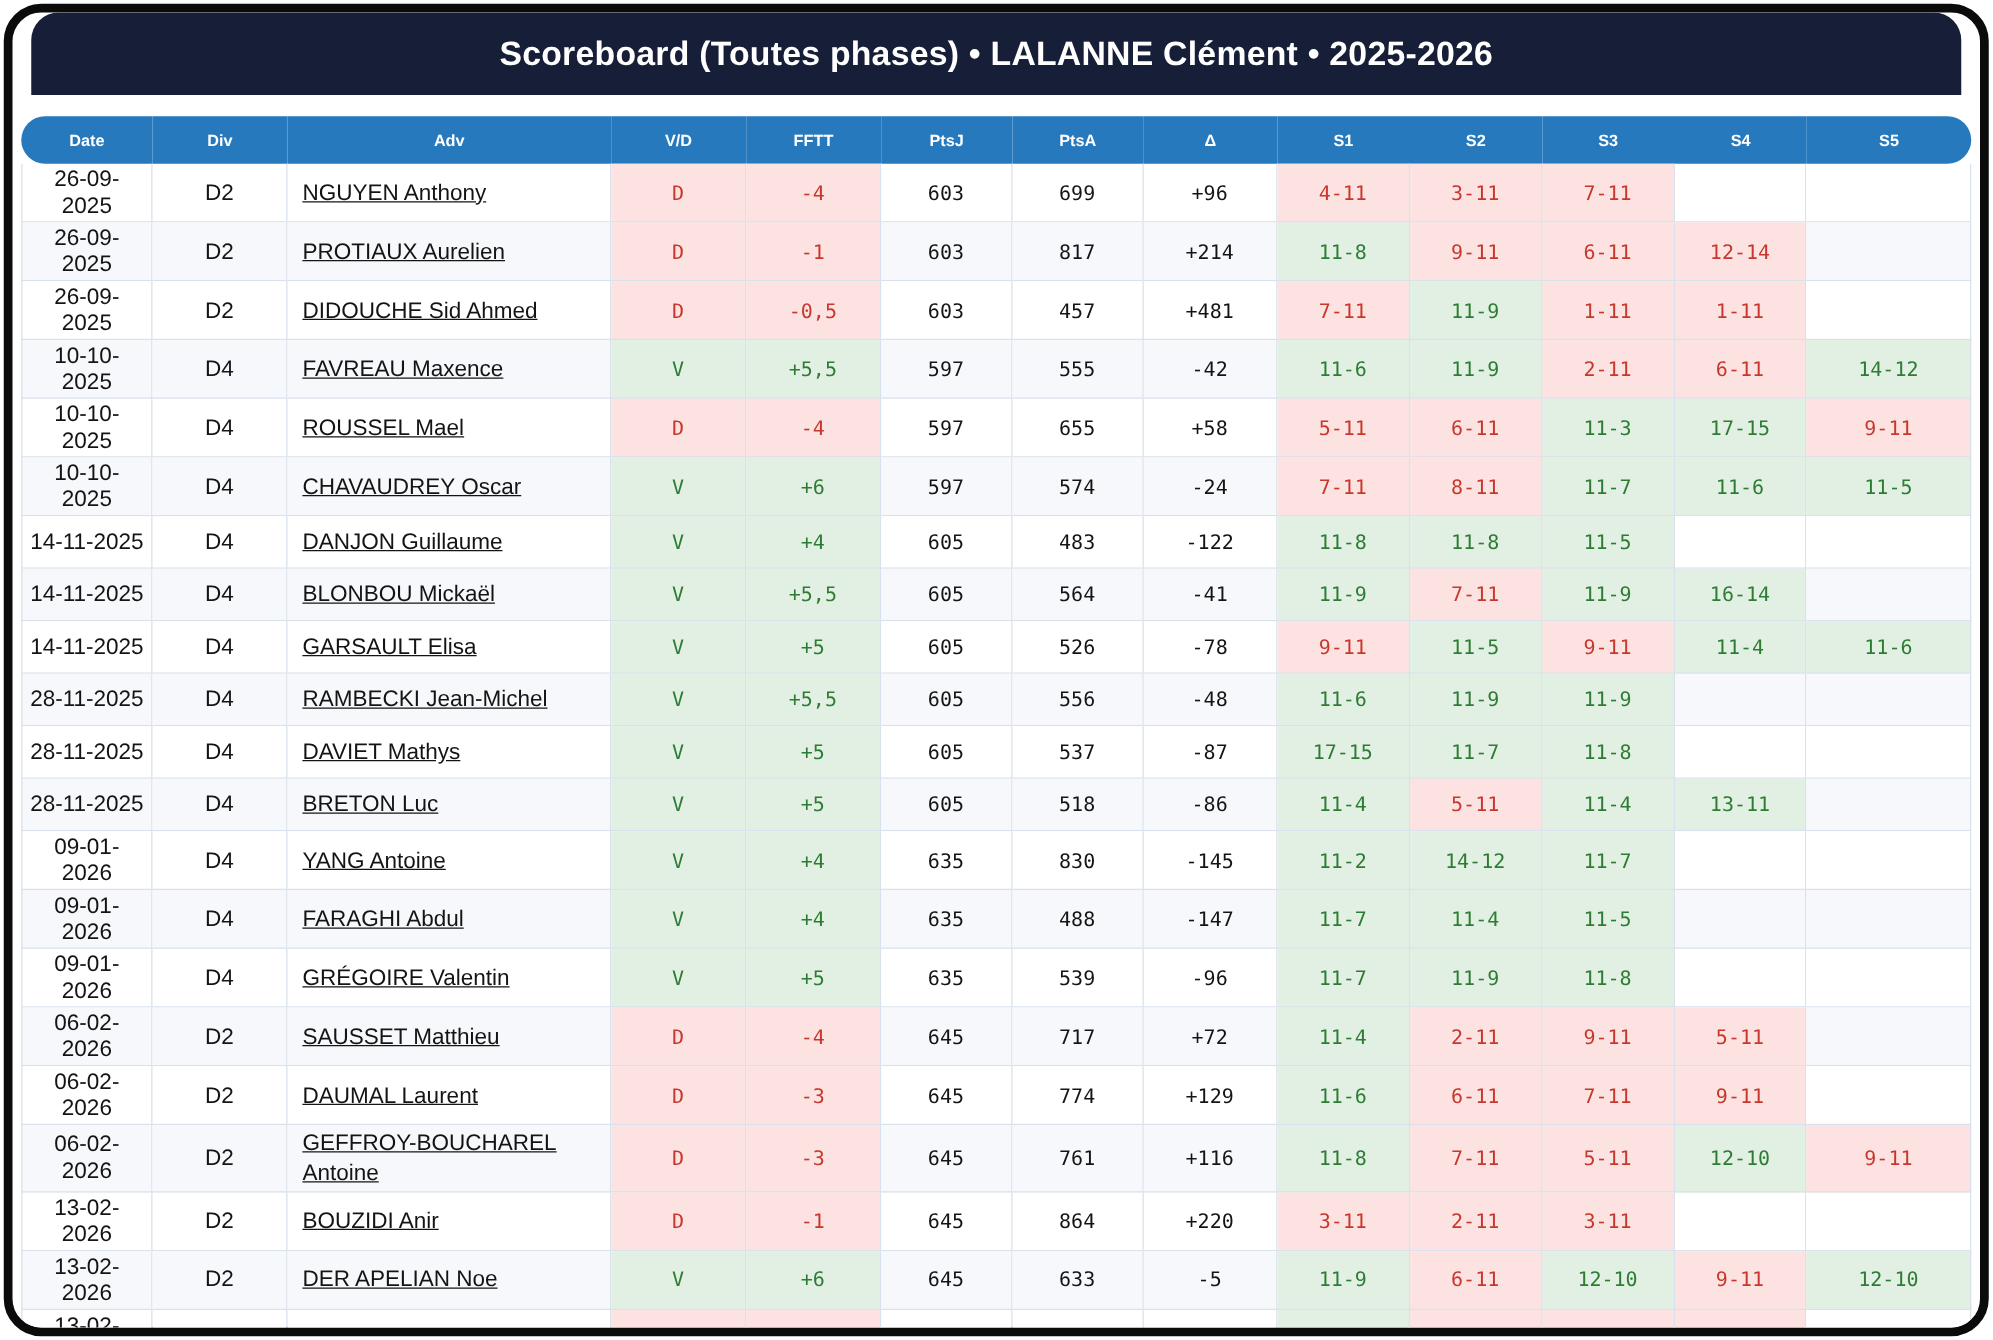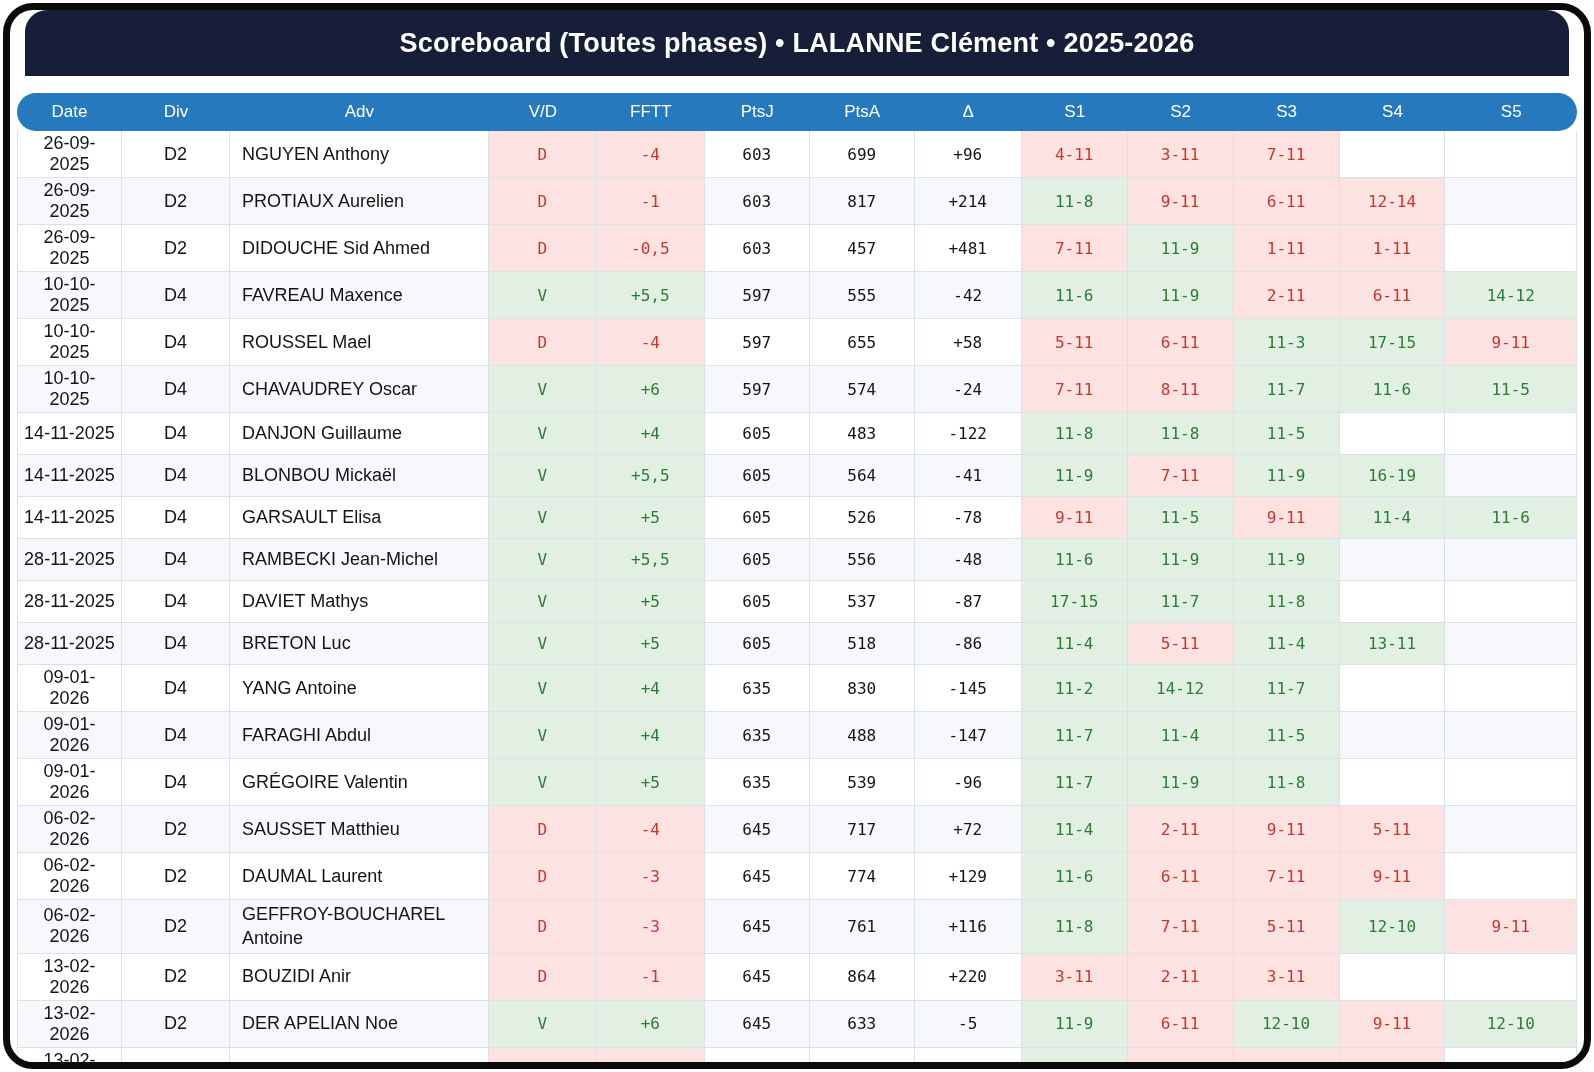--- a/index.html
+++ b/index.html
@@ -38,38 +38,38 @@
     color:#ffffff;font-size:27px;font-weight:bold;letter-spacing:.2px;
   }
   table.score{
     position:absolute;top:83px;left:7px;right:7px;
     width:calc(100% - 14px);
     border-collapse:separate;border-spacing:0;
     table-layout:fixed;
   }
   thead th{
     background:var(--header-bg);
-    color:#ffffff;font-weight:normal;font-size:17px;
+    color:#ffffff;font-weight:bold;font-size:13px;
     height:38px;padding:0;text-align:center;vertical-align:middle;
     border:none;
   }
   thead th:first-child{border-radius:19px 0 0 19px;}
   thead th:last-child{border-radius:0 19px 19px 0;}
   tbody td{
     height:42px;padding:2px 6px;
     font-size:18px;color:#141414;
     text-align:center;vertical-align:middle;
     border-right:1px solid var(--border);
     border-bottom:1px solid var(--border);
     background:#ffffff;background-clip:padding-box;
     overflow:hidden;
   }
   tbody td:first-child{border-left:1px solid var(--border);}
   tbody tr:nth-child(even) td{background:var(--row-alt-bg);}
-  tbody td.adv{text-align:left;padding-left:12px;line-height:1.35;}
+  tbody td.adv{text-align:left;padding-left:12px;line-height:1.35;text-decoration:underline;}
   tbody td.mono{font-family:"DejaVu Sans Mono", monospace;font-size:16px;}
   tbody td.win{background:var(--win-bg);color:var(--win-text);}
   tbody td.loss{background:var(--loss-bg);color:var(--loss-text);}
   tbody tr:nth-child(even) td.win{background:var(--win-bg);}
   tbody tr:nth-child(even) td.loss{background:var(--loss-bg);}
 </style>
 </head>
 <body>
 
 <div class="page">
@@ -221,21 +221,21 @@
             <td>D4</td>
             <td class="adv">BLONBOU Mickaël</td>
             <td class="mono win">V</td>
             <td class="mono win">+5,5</td>
             <td class="mono">605</td>
             <td class="mono">564</td>
             <td class="mono">-41</td>
             <td class="mono win">11-9</td>
             <td class="mono loss">7-11</td>
             <td class="mono win">11-9</td>
-            <td class="mono win">16-19</td>
+            <td class="mono win">16-14</td>
             <td class="mono"></td>
           </tr>
           <tr>
             <td>14-11-2025</td>
             <td>D4</td>
             <td class="adv">GARSAULT Elisa</td>
             <td class="mono win">V</td>
             <td class="mono win">+5</td>
             <td class="mono">605</td>
             <td class="mono">526</td>

